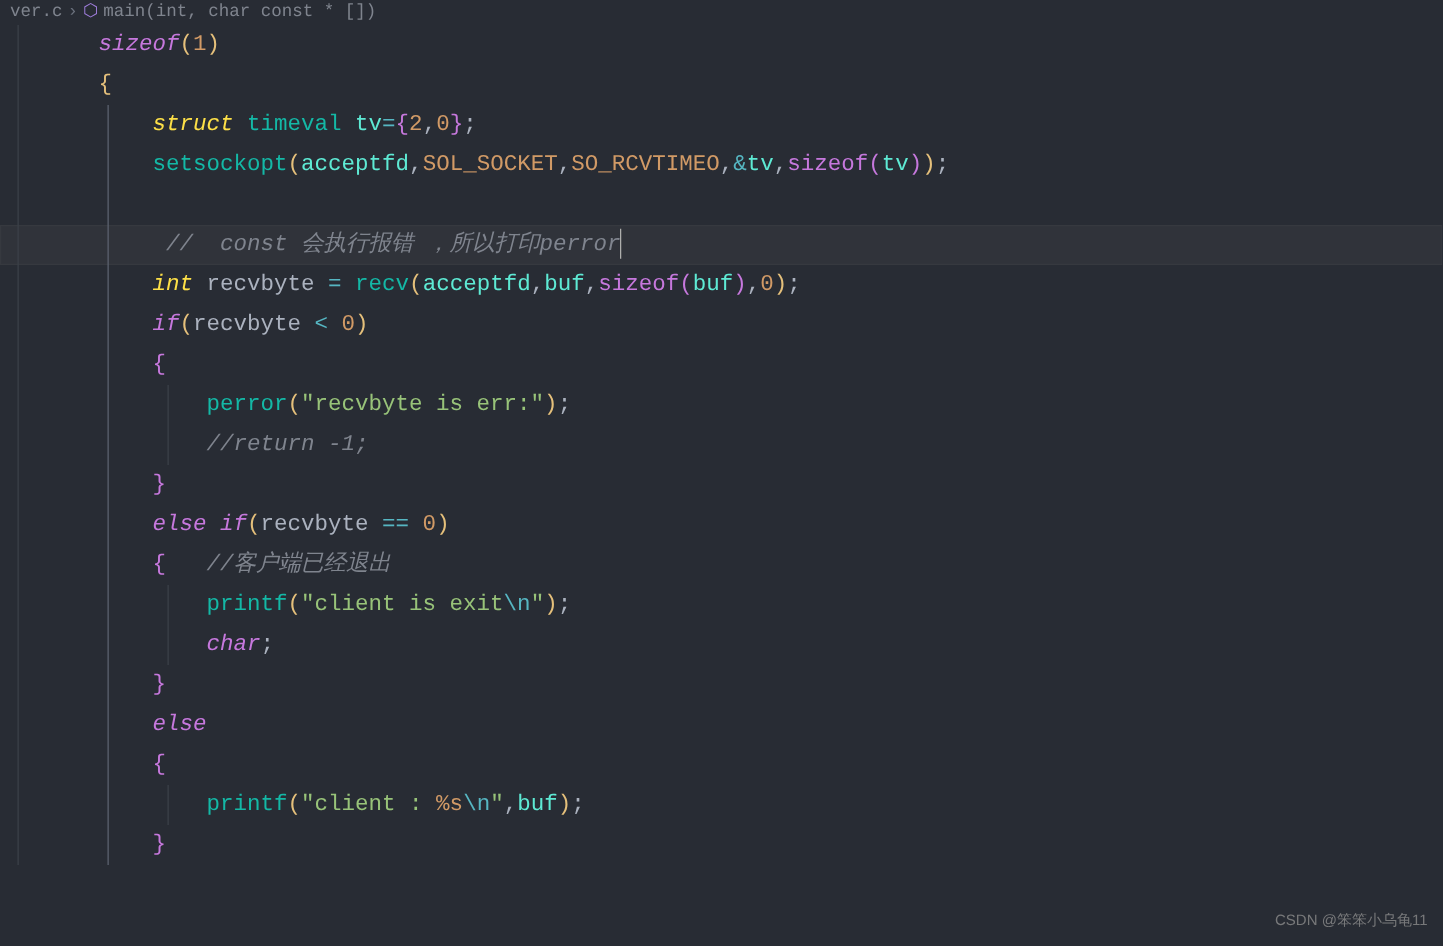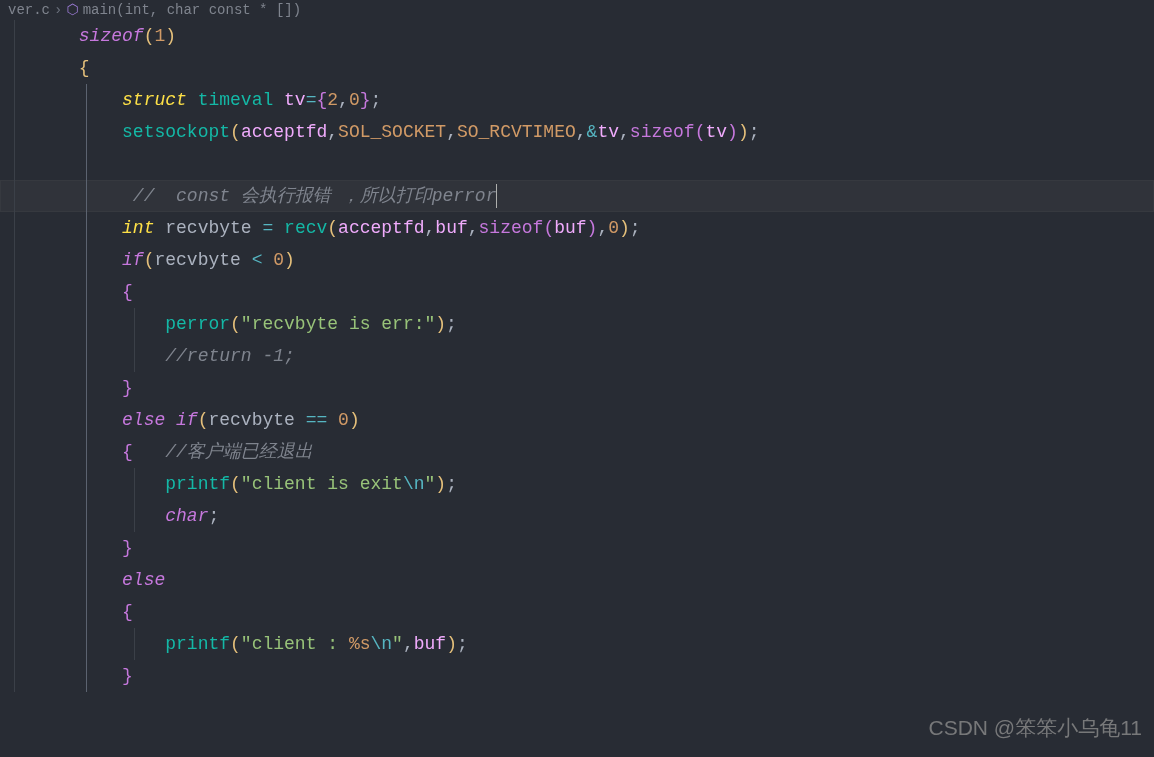--- a/index.html
+++ b/index.html
@@ -53,41 +53,41 @@
       width: 1px;
       height: 24px;
       background: #aeafad;
       vertical-align: middle;
       margin-left: 0px;
     }
     
     .k-keyword { color: #c678dd; font-style: italic; }
     .k-type { color: #fde047; font-style: italic; }
     .k-func { color: #14b8a6; }
-    .k-ident { color: #f0abfc; }
+    .k-ident { color: #5eead4; }
     .k-var2 { color: #abb2bf; }
     .k-num { color: #d19a66; }
     .k-str { color: #98c379; }
     .k-esc { color: #56b6c2; }
     .k-const { color: #d19a66; }
     .k-op { color: #56b6c2; }
     .k-paren-gold { color: #e5c07b; }
     .k-paren-purple { color: #c678dd; }
     .k-brace { color: #e5c07b; }
     .k-brace-purple { color: #c678dd; }
     .k-punct { color: #abb2bf; }
     .k-comment { color: #7f848e; font-style: italic; }
     .k-sizeop { color: #c678dd; }
 
     .watermark {
       position: absolute;
       bottom: 10px;
       right: 12px;
       color: #8b8b8b;
-      font-size: 21px;
+      font-size: 12px;
       font-family: sans-serif;
       opacity: 0.8;
     }
   </style>
 </head>
 <body>
 
 <div class="breadcrumb">
   <span>ver.c</span>
   <span class="sep">›</span>

